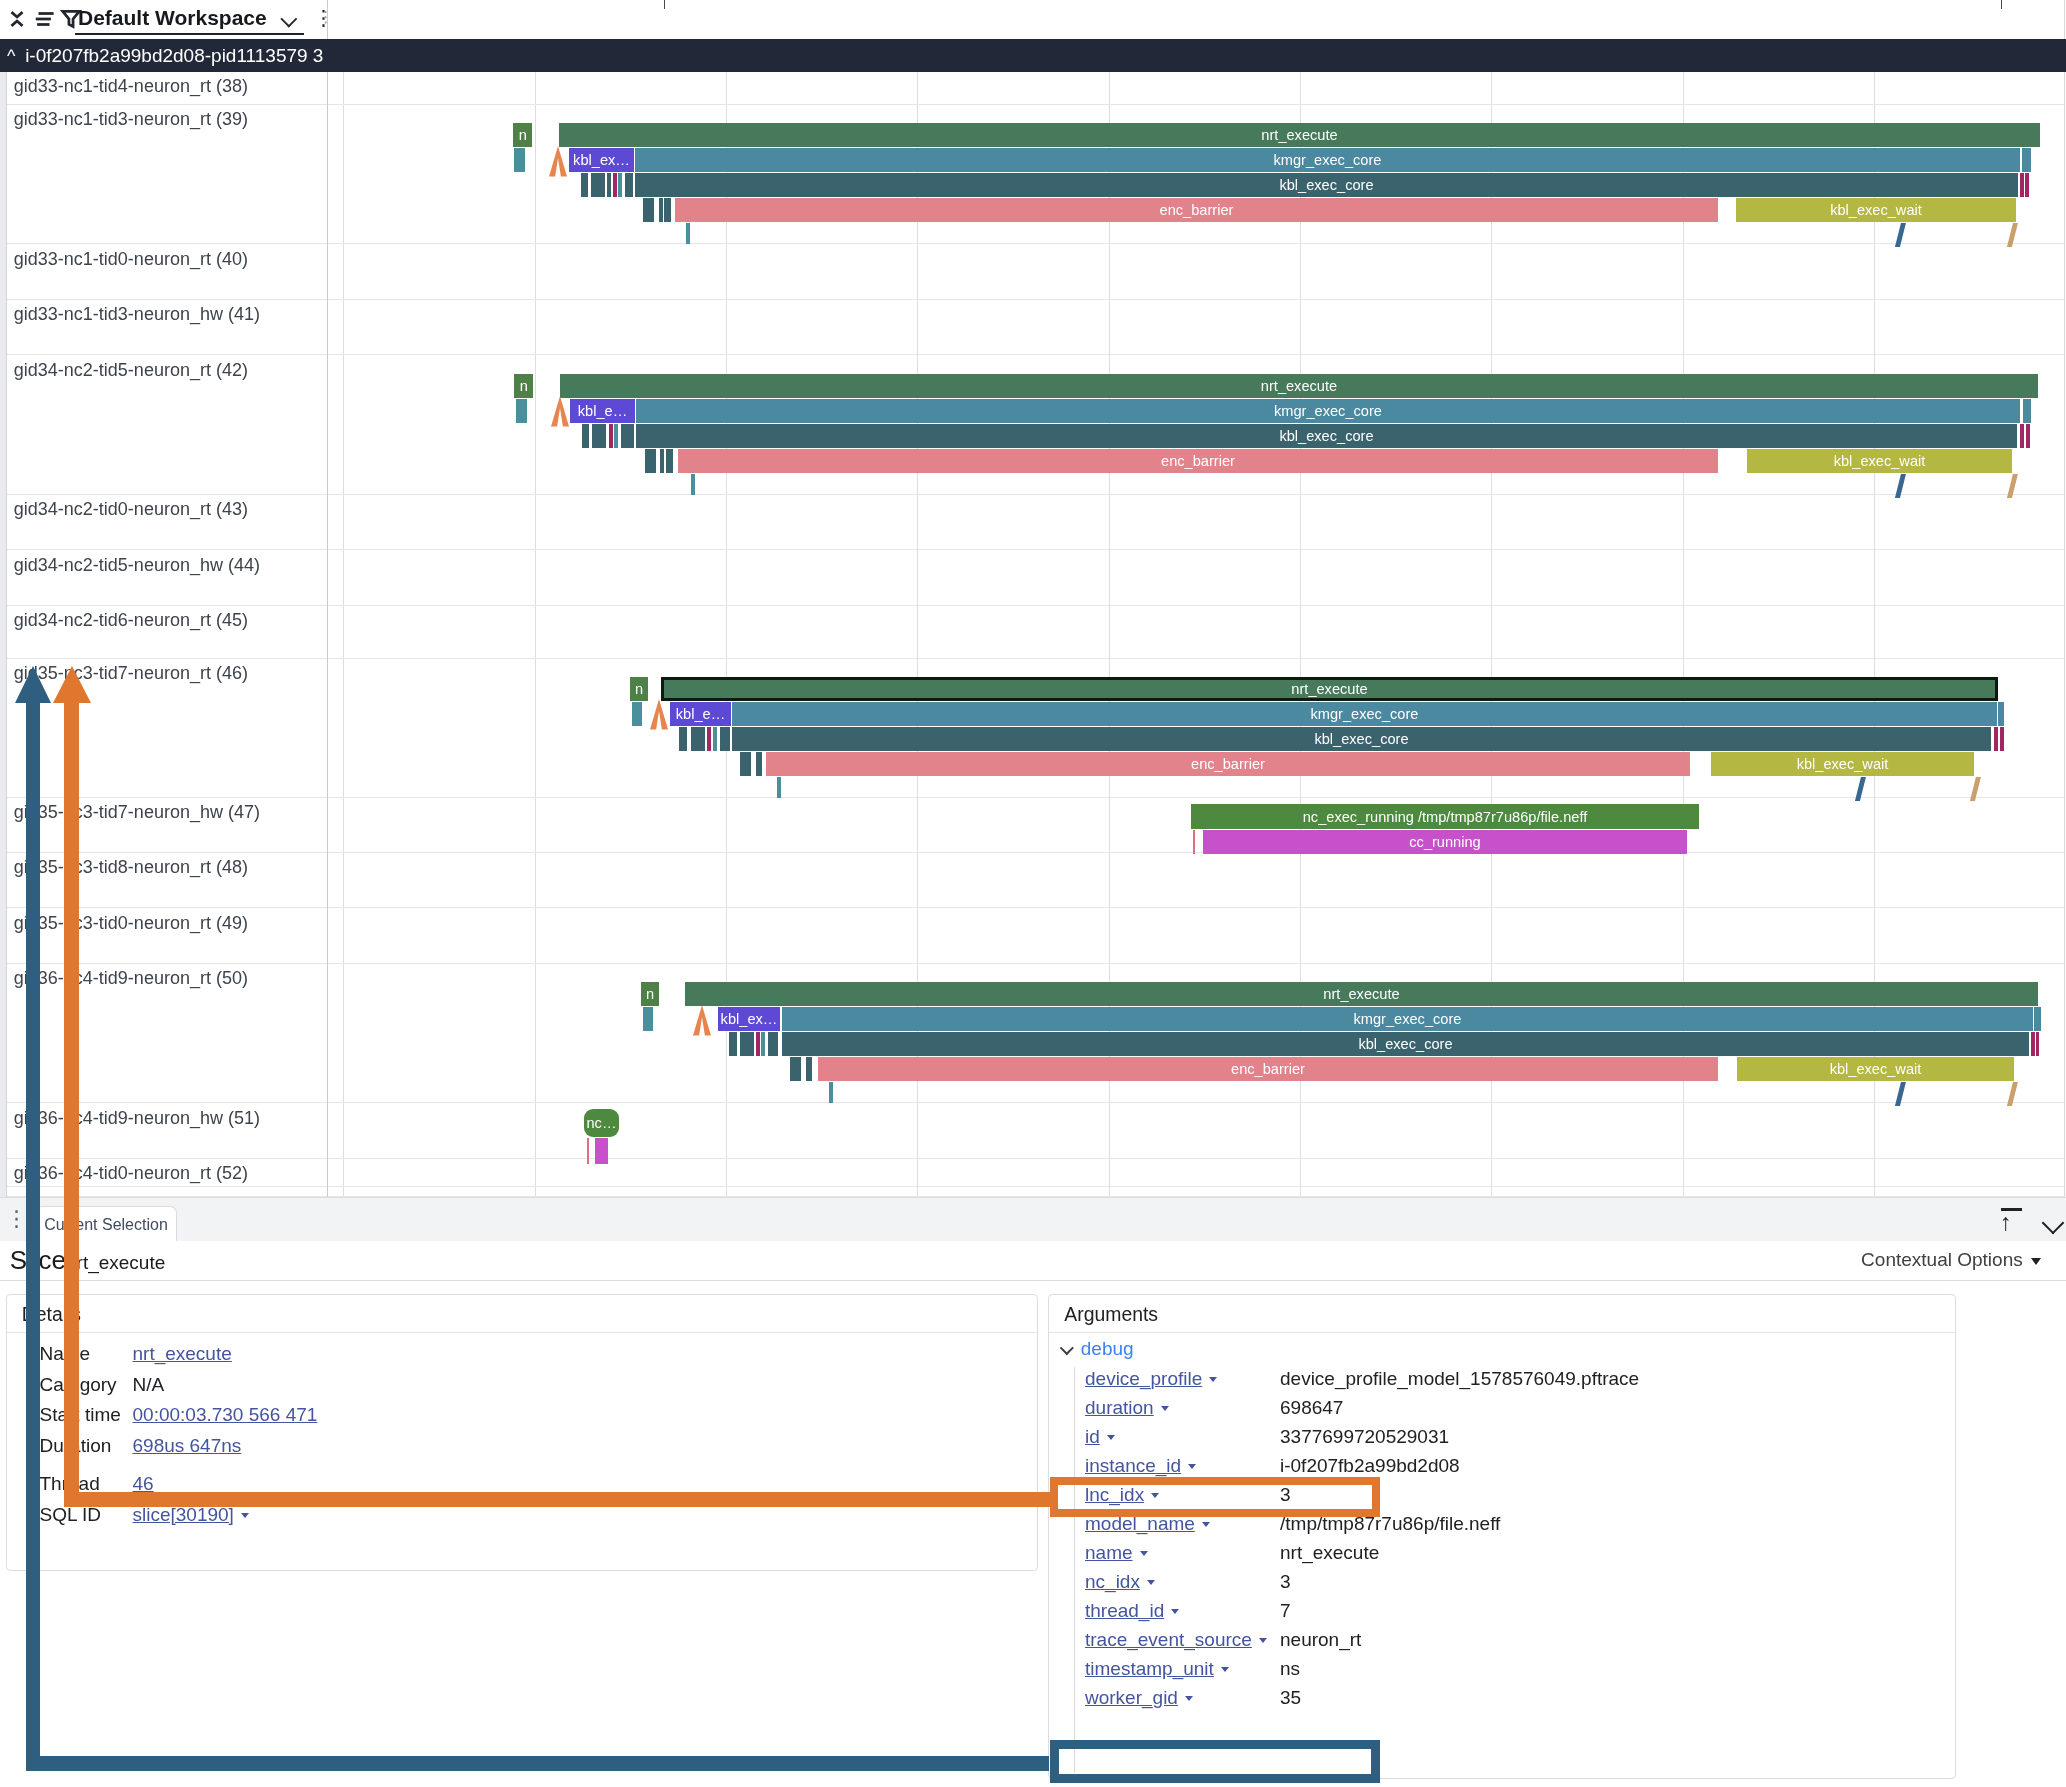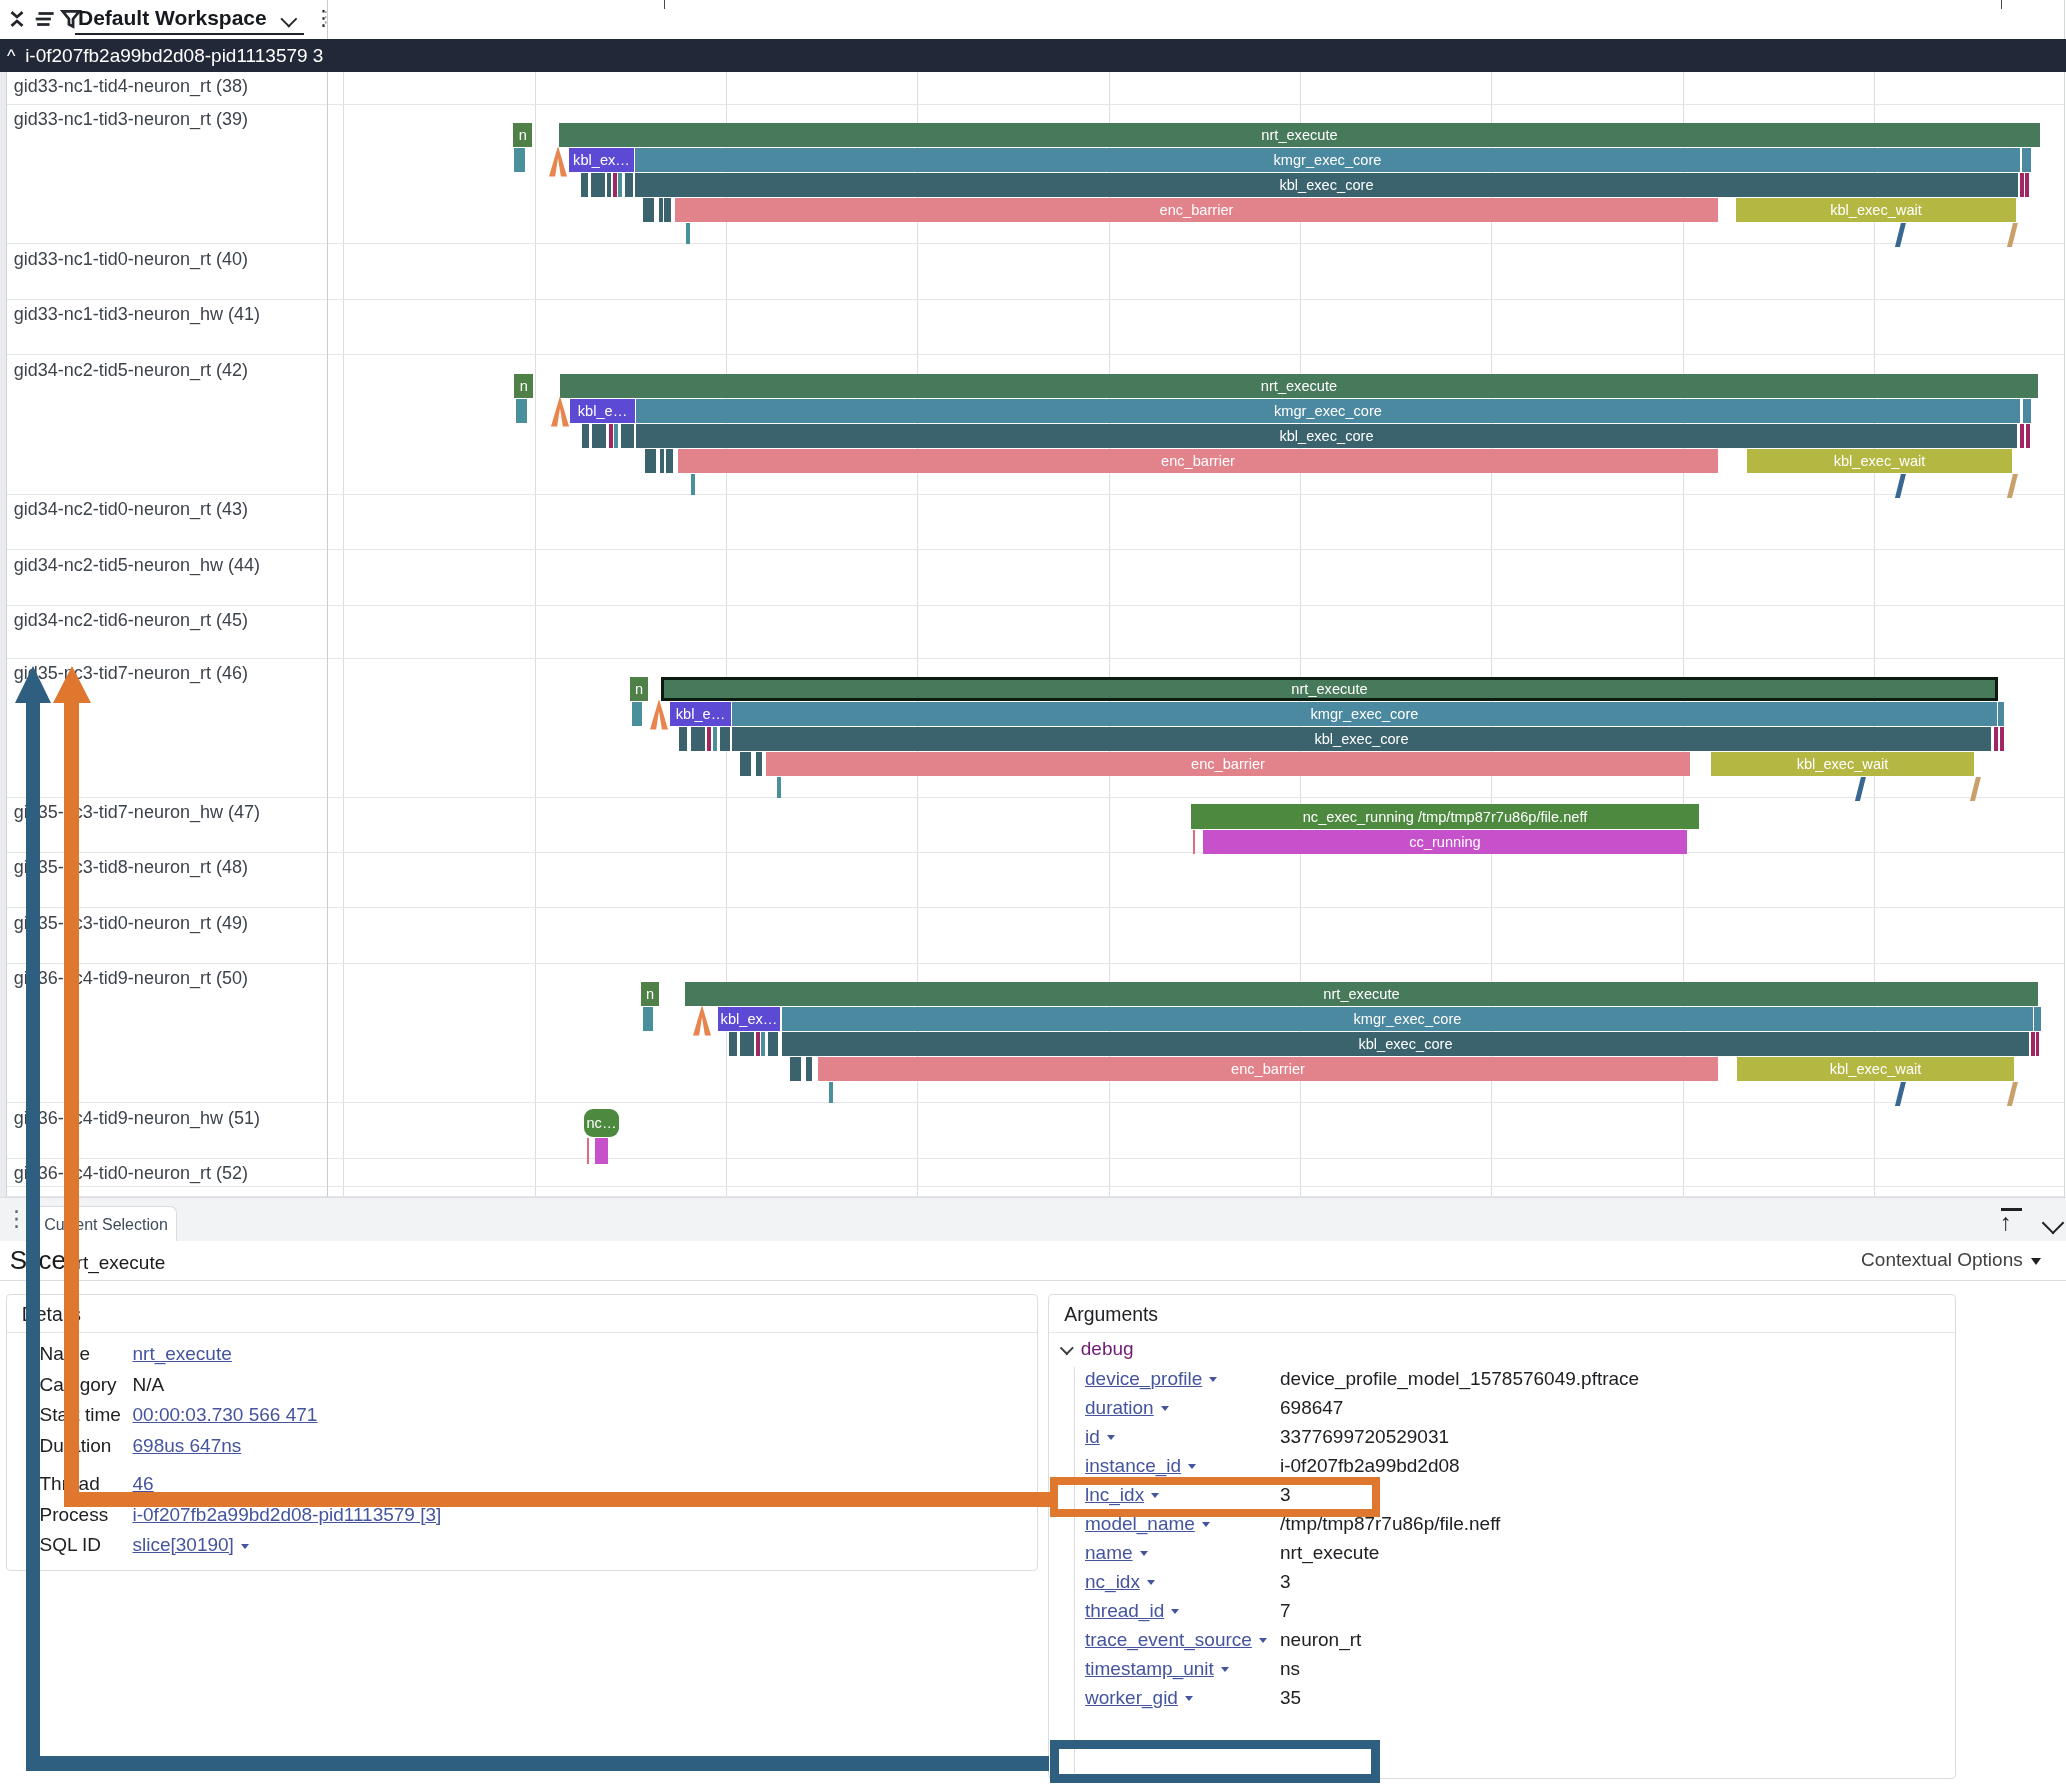--- a/index.html
+++ b/index.html
@@ -46,21 +46,21 @@
   .card{position:absolute;background:#fff;border:0.7px solid #dadce0;border-radius:4.2px;box-sizing:border-box;z-index:5}
   .card-title{position:absolute;left:15.3px;top:8.3px;font-size:19.4px;color:#202124}
   .card-divider{position:absolute;left:0;top:37px;width:100%;height:0.7px;background:#e4e6e9}
   .details-card{left:5.5px;top:1294px;width:1032px;height:277px}
   .args-card{left:1048px;top:1294px;width:908px;height:485px}
   .detail-row{position:relative;height:30.5px;line-height:30.5px;font-size:19px;white-space:nowrap}
   .d-label{position:absolute;left:33px;color:#202124}
   .d-value{position:absolute;left:126px;color:#202124}
   .link{color:#44549e;text-decoration:underline}
   .mini-caret{display:inline-block;width:0;height:0;border-left:4.2px solid transparent;border-right:4.2px solid transparent;border-top:5.5px solid #44549e;margin-left:7px;vertical-align:middle}
-  .debug-row{position:absolute;left:12.5px;top:43px;font-size:19px;color:#701a75;white-space:nowrap}
+  .debug-row{position:absolute;left:12.5px;top:43px;font-size:19px;color:#3b82f6;white-space:nowrap}
   .chev-sm{display:inline-block;width:7.6px;height:7.6px;border-right:2.1px solid #3c4043;border-bottom:2.1px solid #3c4043;transform:rotate(45deg);margin-right:9.7px;vertical-align:2.8px}
   .treeline{position:absolute;left:25px;top:72px;width:0.7px;height:406px;background:#dadce0}
   .arg-row{position:relative;height:29px;line-height:29px;font-size:19px;white-space:nowrap}
   .a-key{position:absolute;left:36px}
   .a-val{position:absolute;left:231px;color:#202124}
   
   .ann{position:absolute;z-index:60}
   .ann-head{width:0;height:0;border-left:18px solid transparent;border-right:18px solid transparent}
   .ann-box{background:transparent;box-sizing:border-box}
 </style>
@@ -297,24 +297,20 @@
       </div>
       <div class="detail-row" style="margin-bottom: 8.3px;">
         <span class="d-label">Duration</span>
         <span class="d-value link">698us 647ns</span>
       </div>
       <div class="detail-row">
         <span class="d-label">Thread</span>
         <span class="d-value link">46</span>
       </div>
       <div class="detail-row">
-        <span class="d-label">Process</span>
-        <span class="d-value link">i-0f207fb2a99bd2d08-pid1113579 [3]</span>
-      </div>
-      <div class="detail-row">
         <span class="d-label">SQL ID</span>
         <span class="d-value link">slice[30190]<span class="mini-caret"></span></span>
       </div>
     </div>
 </div>
 
 <div class="card args-card">
   <div class="card-title">Arguments</div>
   <div class="card-divider"></div>
   <div class="debug-row"><span class="chev-sm"></span><span>debug</span></div>

